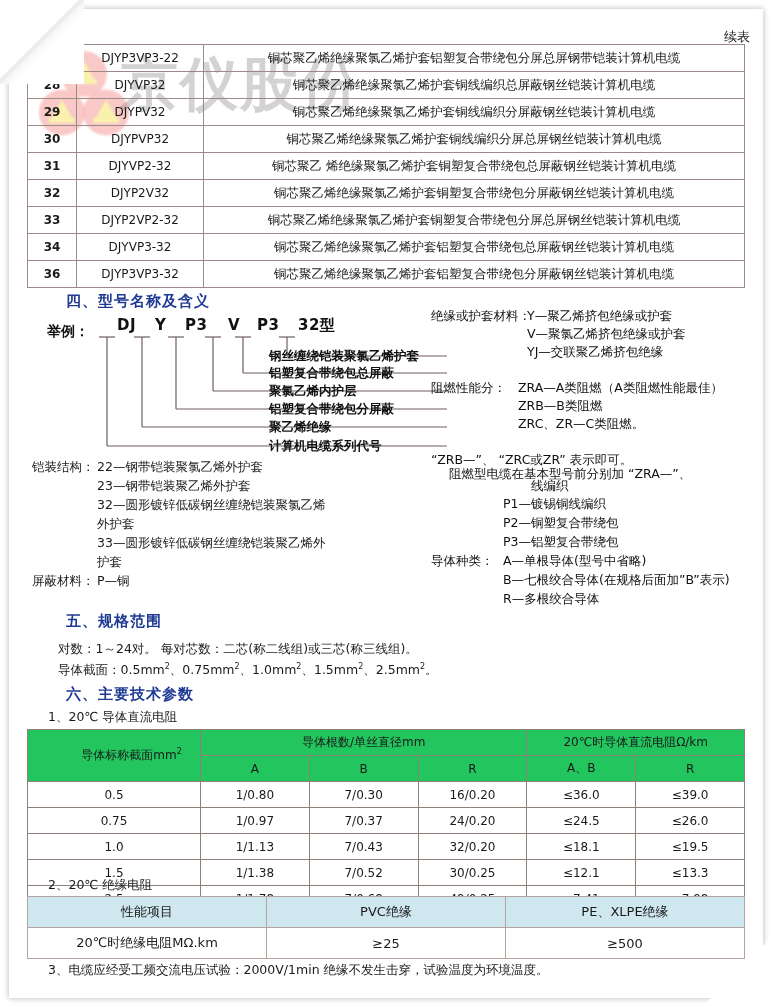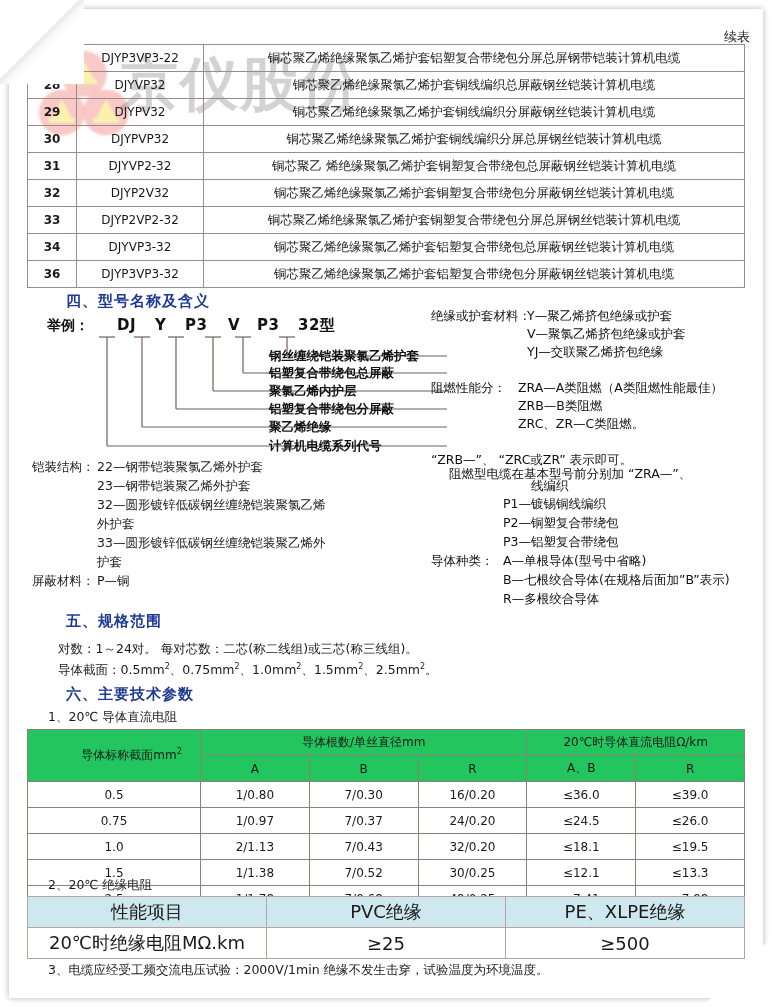--- a/index.html
+++ b/index.html
@@ -86,21 +86,21 @@
   }
   #tbl-res thead th{background:#22c55e;}
   #tbl-res td{background:#fff;}
   .sup{font-size:8px;vertical-align:super;}
   
   #tbl-ins{
     position:absolute;left:27px;top:896px;width:718px;
     border-collapse:collapse;table-layout:fixed;
   }
   #tbl-ins th,#tbl-ins td{
-    border:1px solid #b5a39e;font-size:18px;color:#1a1a1a;
+    border:1px solid #b5a39e;font-size:13px;color:#1a1a1a;
     text-align:center;vertical-align:middle;height:28px;font-weight:normal;
   }
   #tbl-ins thead th{background:#cfe7ef;}
 </style>
 </head>
 <body>
 
 <div id="page">
   <div class="paper-shadow"></div>
 
@@ -167,21 +167,21 @@
           <td class="c-no">36</td>
           <td class="c-model">DJYP3VP3-32</td>
           <td class="c-desc">铜芯聚乙烯绝缘聚氯乙烯护套铝塑复合带绕包分屏蔽钢丝铠装计算机电缆</td>
         </tr>
       </tbody>
   </table>
 
   <div class="sec-title" style="left:28px;top:292px;">四、型号名称及含义</div>
 
   <div id="diagram">
-    <div class="lbl" style="left:20px;top:2px;">举例：</div>
+    <div class="lbl" style="left:20px;top:8px;">举例：</div>
     <div class="code" style="left:72px;top:1px;">DJ</div>
     <div class="code" style="left:110px;top:1px;">Y</div>
     <div class="code" style="left:140px;top:1px;">P3</div>
     <div class="code" style="left:183px;top:1px;">V</div>
     <div class="code" style="left:212px;top:1px;">P3</div>
     <div class="code" style="left:253px;top:1px;">32型</div>
 
     <svg width="420" height="145">
       <g stroke="#6f5f5d" stroke-width="1.2" fill="none">
 
@@ -288,21 +288,21 @@
         <tr>
           <td>0.75</td>
           <td>1/0.97</td>
           <td>7/0.37</td>
           <td>24/0.20</td>
           <td>≤24.5</td>
           <td>≤26.0</td>
         </tr>
         <tr>
           <td>1.0</td>
-          <td>2/1.13</td>
+          <td>1/1.13</td>
           <td>7/0.43</td>
           <td>32/0.20</td>
           <td>≤18.1</td>
           <td>≤19.5</td>
         </tr>
         <tr>
           <td>1.5</td>
           <td>1/1.38</td>
           <td>7/0.52</td>
           <td>30/0.25</td>

